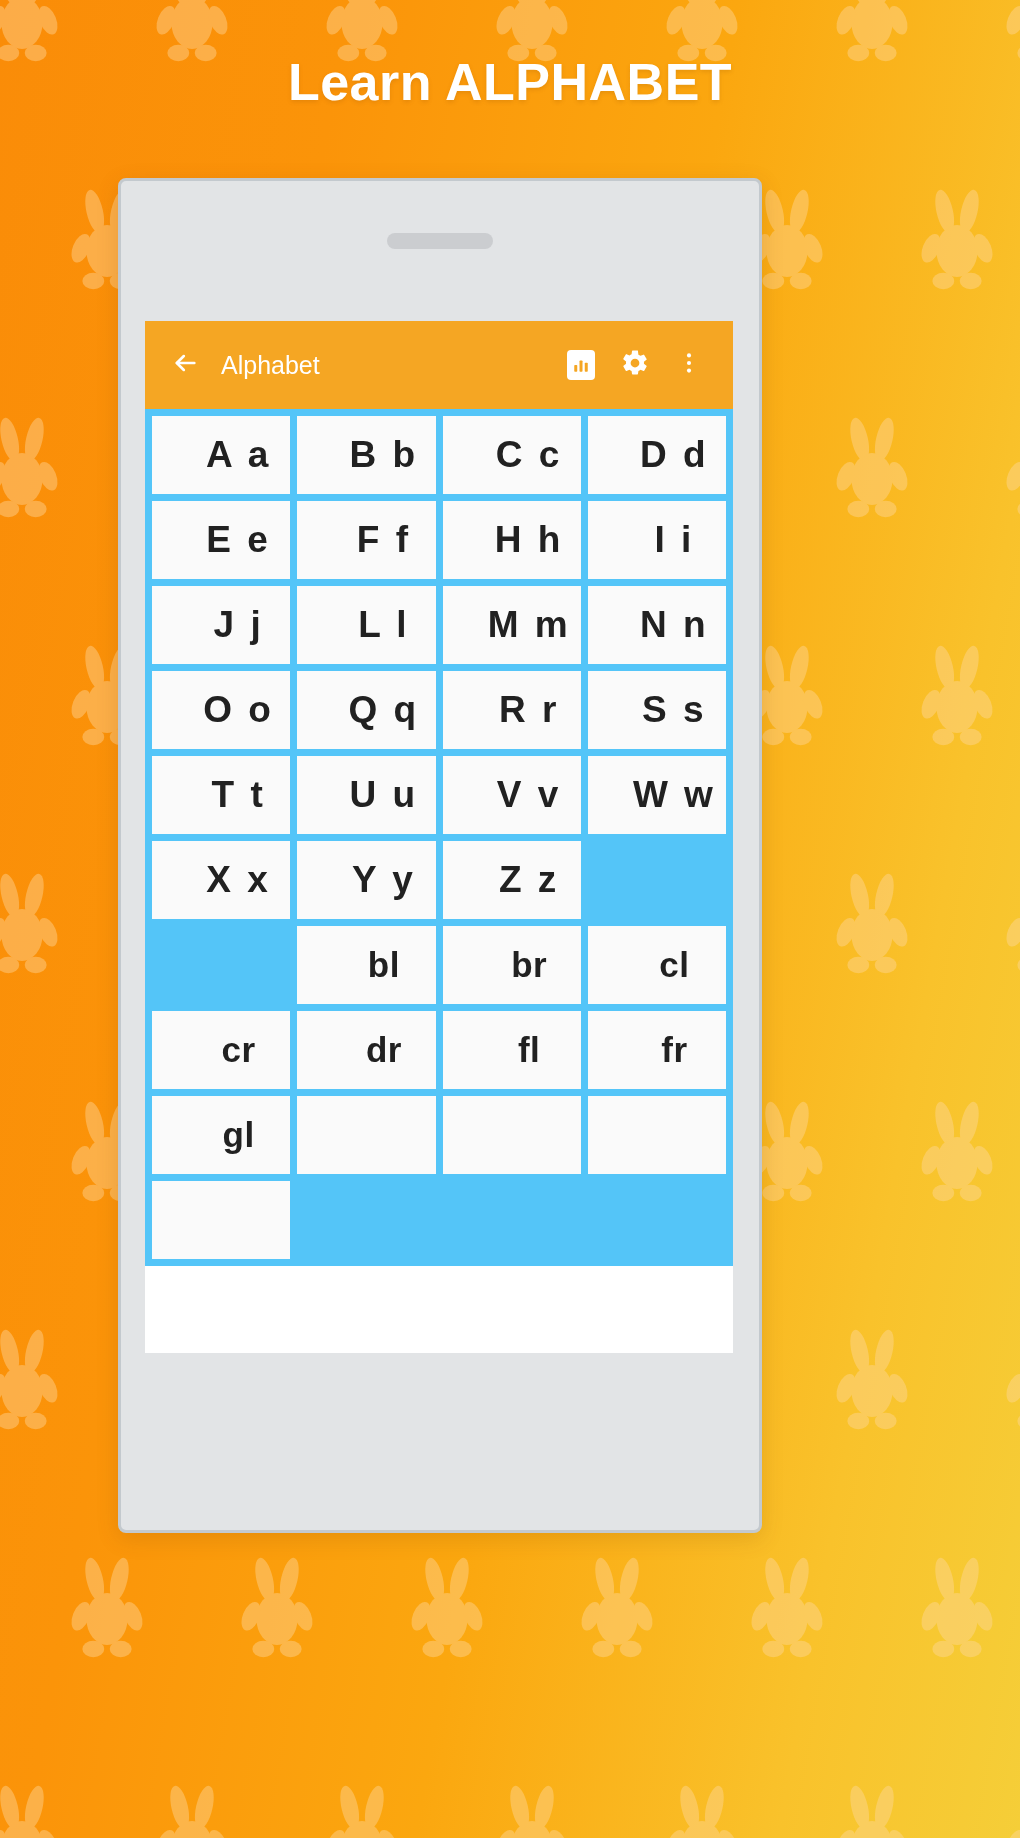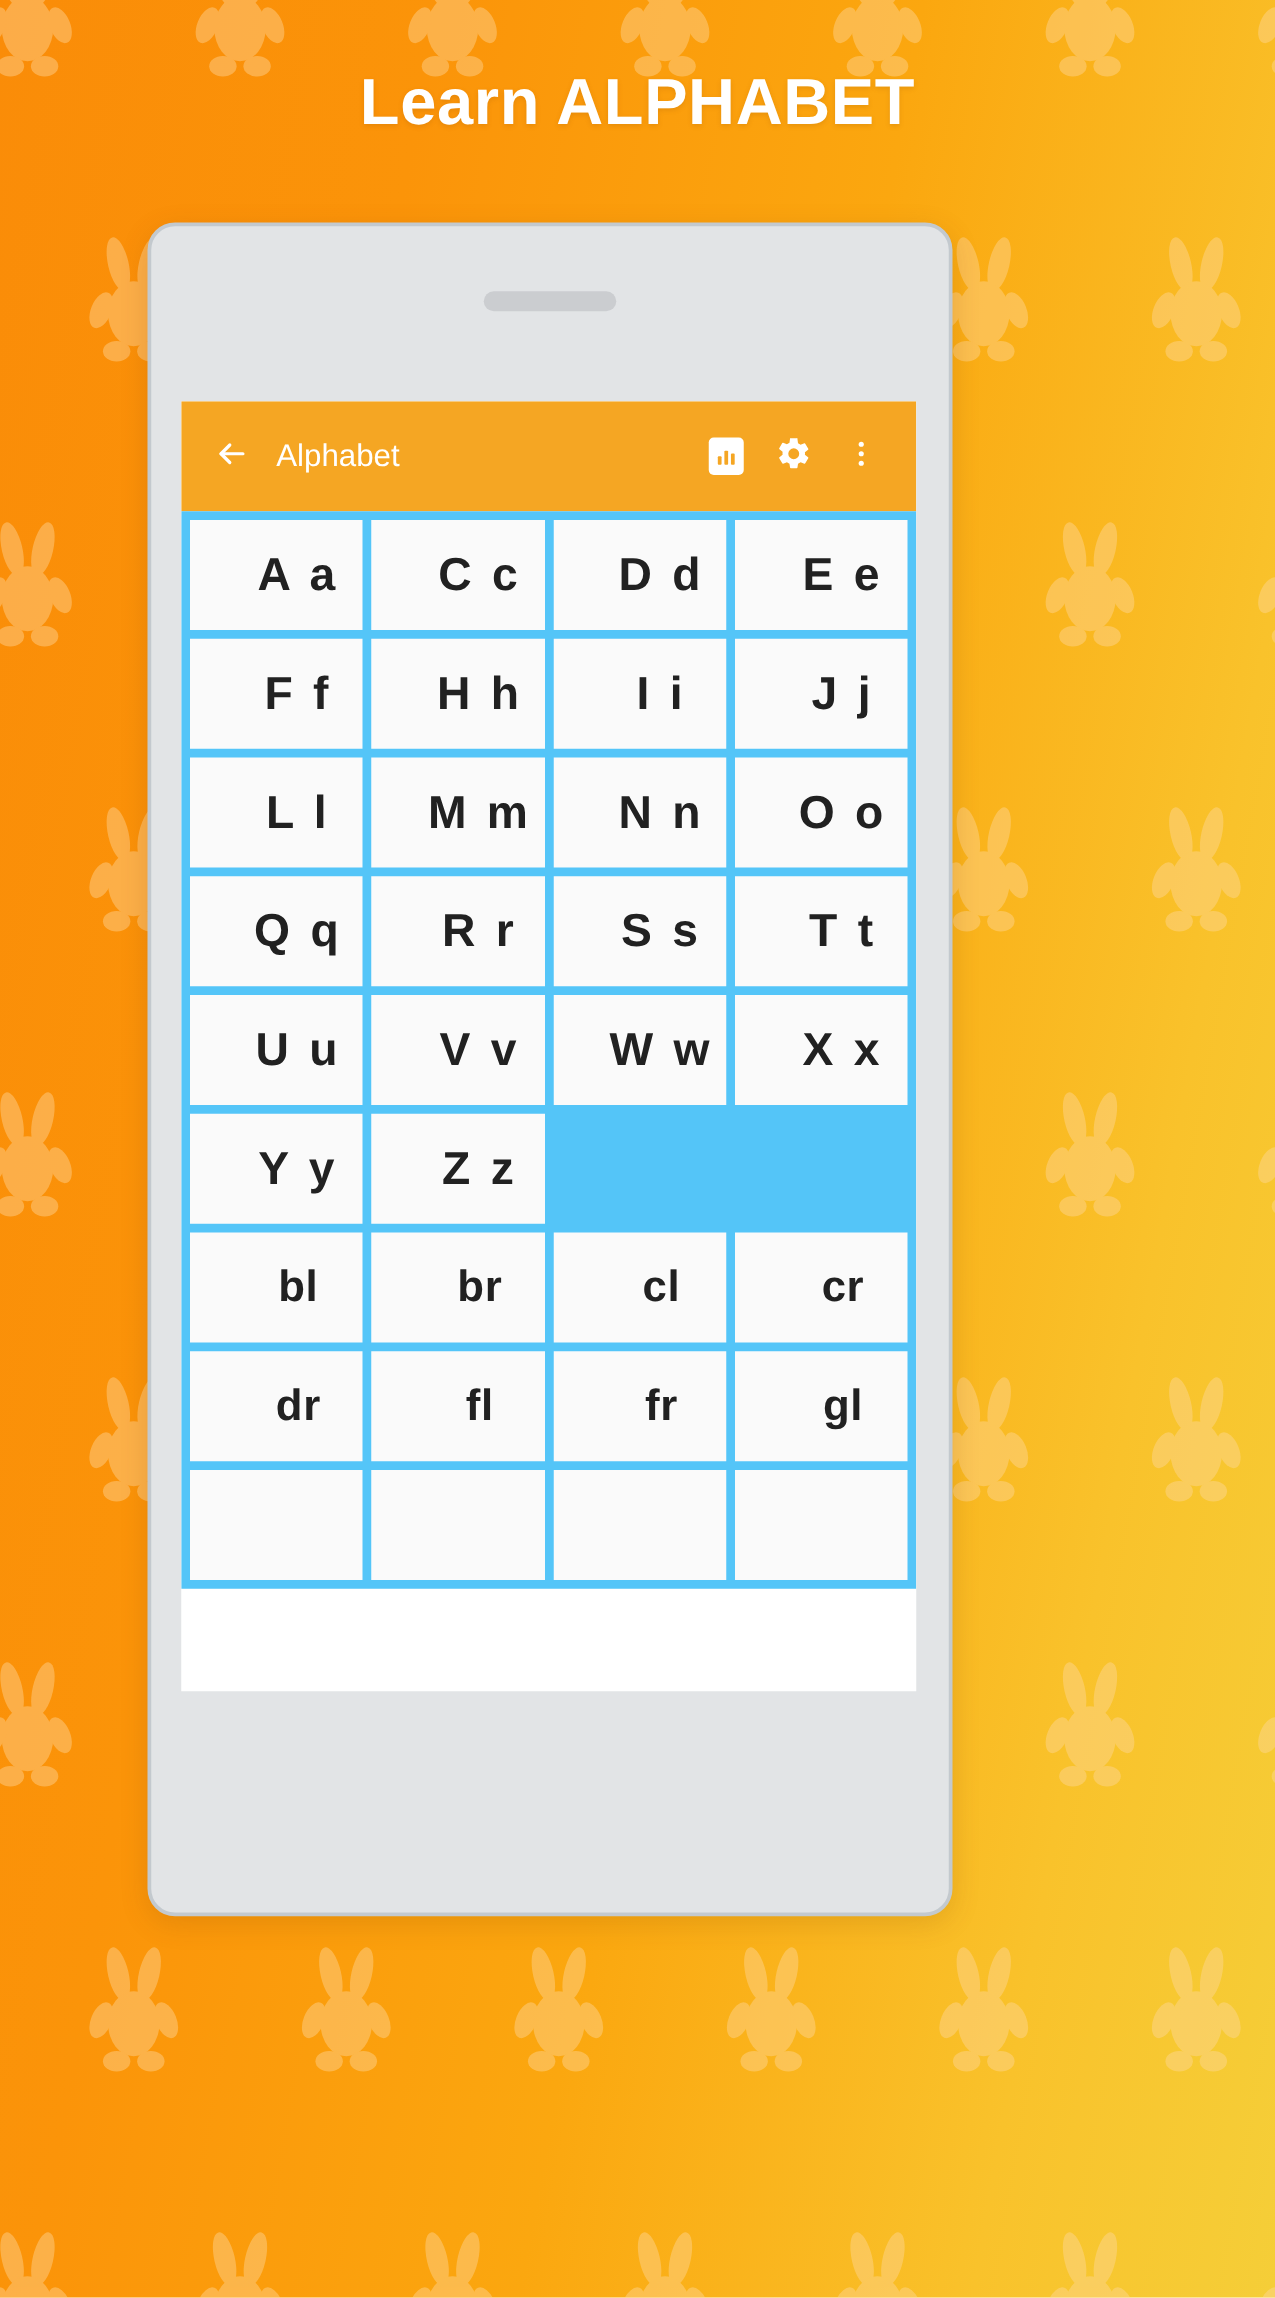--- a/index.html
+++ b/index.html
@@ -48,21 +48,21 @@
 
   
   #phone-frame {
     position: absolute;
     left: 118px;
     top: 178px;
     width: 644px;
     height: 1355px;
     background: #E2E4E6;
     border: 3px solid #C3C9CE;
-    border-radius: 22px;
+    border-radius: 8px;
     box-shadow: 0 6px 22px rgba(120,60,0,0.16);
     z-index: 4;
   }
 
   #speaker-grille {
     position: absolute;
     left: 50%;
     transform: translateX(-50%);
     top: 52px;
     width: 106px;
@@ -120,21 +120,21 @@
   
   #letter-grid {
     background: #54C5F8;
     display: grid;
     grid-template-columns: repeat(4, 1fr);
     gap: 7px;
     padding: 7px;
   }
   .grid-cell {
     background: #FAFAFA;
-    height: 88px;
+    height: 78px;
     display: flex;
     align-items: center;
     justify-content: center;
     font-size: 37px;
     font-weight: bold;
     color: #212121;
     letter-spacing: 3px;
     user-select: none;
     padding-left: 35px;
   }
@@ -843,20 +843,21 @@
             <circle cx="12" cy="5" r="1.9"></circle>
             <circle cx="12" cy="12" r="1.9"></circle>
             <circle cx="12" cy="19" r="1.9"></circle>
           </svg>
         </span>
       </div>
     </div>
 
     <div id="letter-grid" style="background: rgb(84, 197, 248);">
         <div class="grid-cell">A a</div>
+        <div class="grid-cell">B b</div>
         <div class="grid-cell">C c</div>
         <div class="grid-cell">D d</div>
         <div class="grid-cell">E e</div>
         <div class="grid-cell">F f</div>
         <div class="grid-cell">H h</div>
         <div class="grid-cell">I i</div>
         <div class="grid-cell">J j</div>
         <div class="grid-cell">L l</div>
         <div class="grid-cell">M m</div>
         <div class="grid-cell">N n</div>

